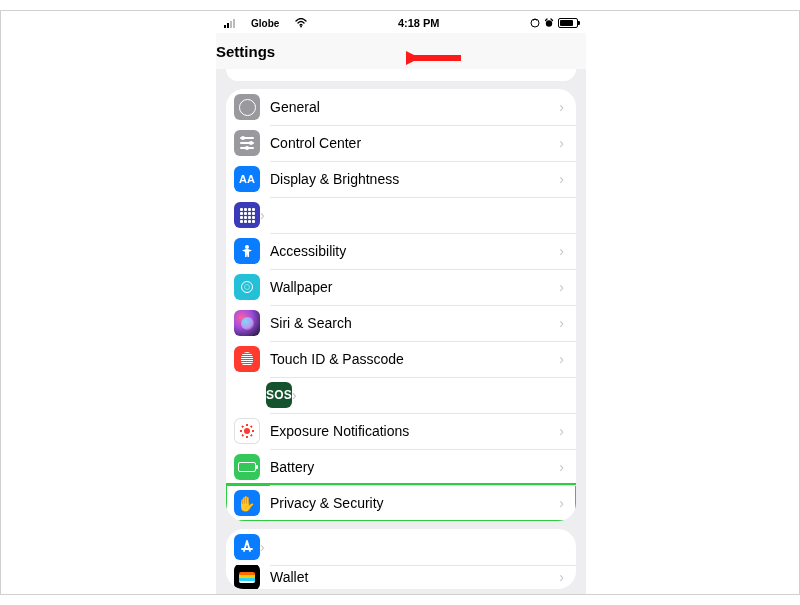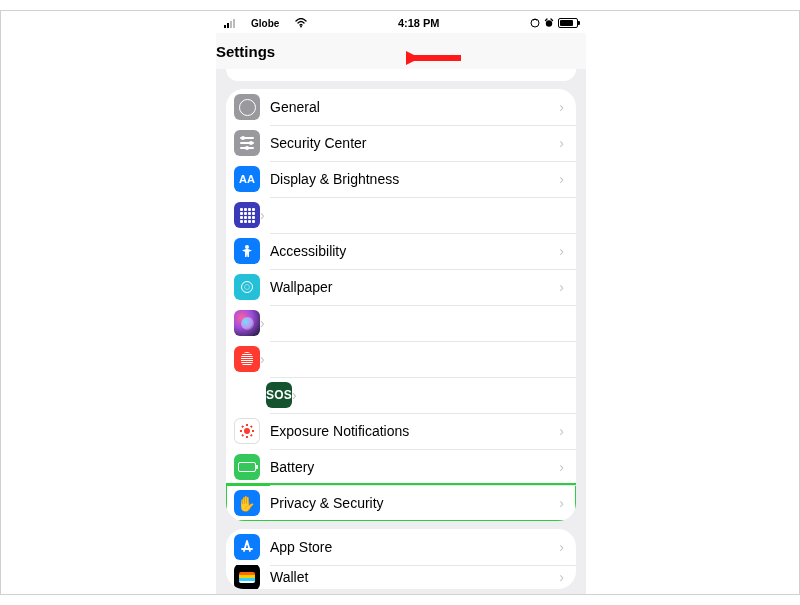--- a/index.html
+++ b/index.html
@@ -123,21 +123,21 @@
             <span class="chev">›</span>
           </div>
           <div class="row">
             <span class="icon ico-control">
                 <span class="sliders">
                   <span></span>
                   <span></span>
                   <span></span>
                 </span>
               </span>
-            <span class="label">Security Center</span>
+            <span class="label">Control Center</span>
             <span class="chev">›</span>
           </div>
           <div class="row">
             <span class="icon ico-display">AA</span>
             <span class="label">Display &amp; Brightness</span>
             <span class="chev">›</span>
           </div>
           <div class="row">
             <span class="icon ico-home">
                 <span class="grid9">
@@ -172,26 +172,28 @@
             <span class="icon ico-wallpaper">
                 <span class="flower"></span>
               </span>
             <span class="label">Wallpaper</span>
             <span class="chev">›</span>
           </div>
           <div class="row">
             <span class="icon ico-siri">
                 <span class="siri-ball"></span>
               </span>
+            <span class="label">Siri &amp; Search</span>
             <span class="chev">›</span>
           </div>
           <div class="row">
             <span class="icon ico-touch">
                 <span class="finger"></span>
               </span>
+            <span class="label">Touch ID &amp; Passcode</span>
             <span class="chev">›</span>
           </div>
           <div class="row">
             <span class="icon ico-sos">SOS</span>
             <span class="chev">›</span>
           </div>
           <div class="row">
             <span class="icon ico-exposure">
                 <span class="sun">
                   <span class="sunray"></span>
@@ -219,21 +221,20 @@
           </div>
         </div>
 
         <div class="group">
           <div class="row">
             <span class="icon ico-appstore">
                 <svg width="16" height="16" viewBox="0 0 16 16">
                   <path d="M8 2 L5 12 M8 2 L11 12 M3 10 L13 10" stroke="#fff" stroke-width="1.8" stroke-linecap="round"></path>
                 </svg>
               </span>
-            <span class="label">App Store</span>
             <span class="chev">›</span>
           </div>
           <div class="row" style="height:24px;overflow:hidden;">
             <span class="icon ico-wallet">
                 <span class="wal"></span>
               </span>
             <span class="label">Wallet</span>
             <span class="chev">›</span>
           </div>
         </div>

